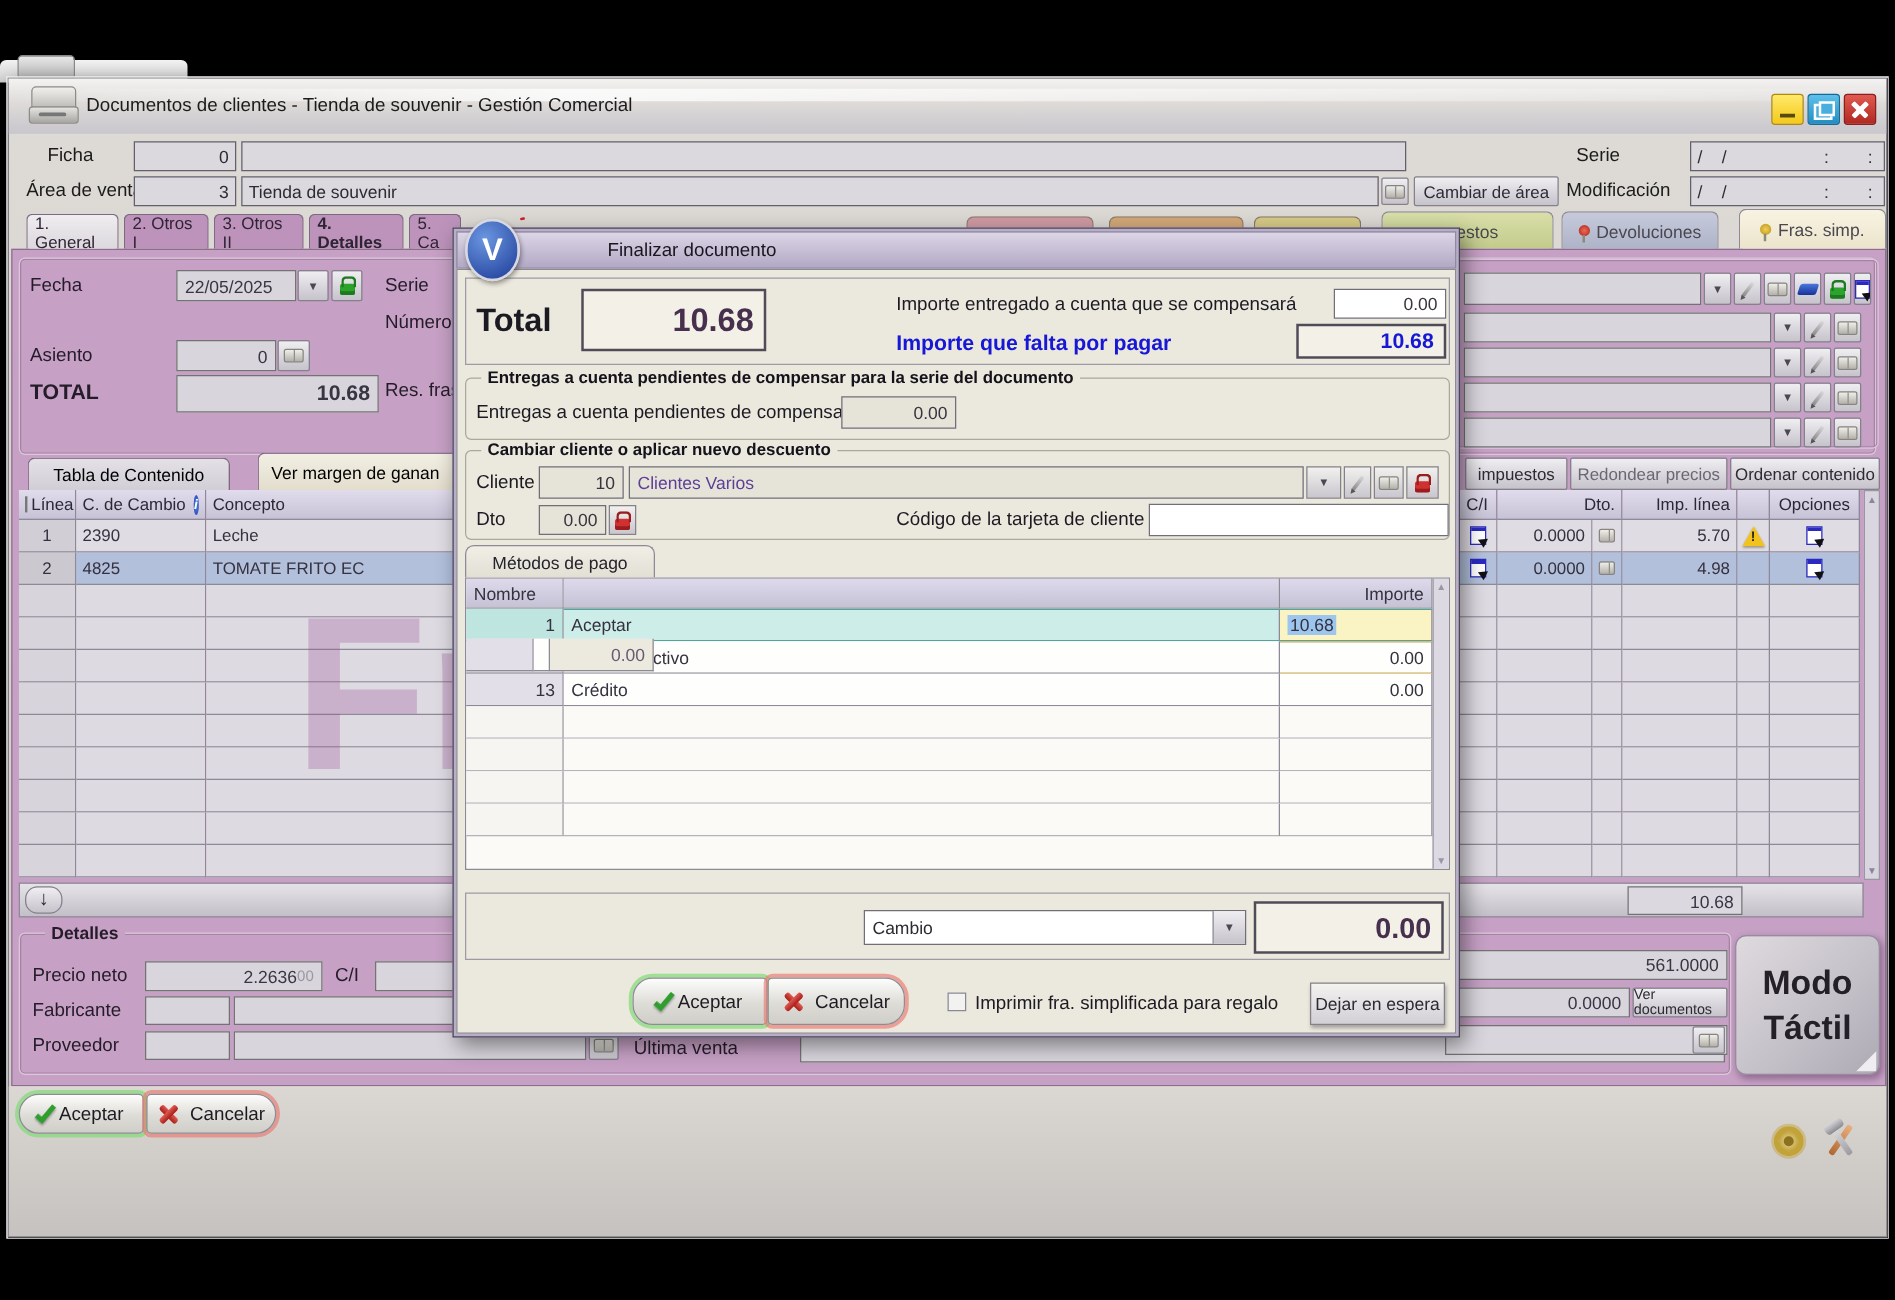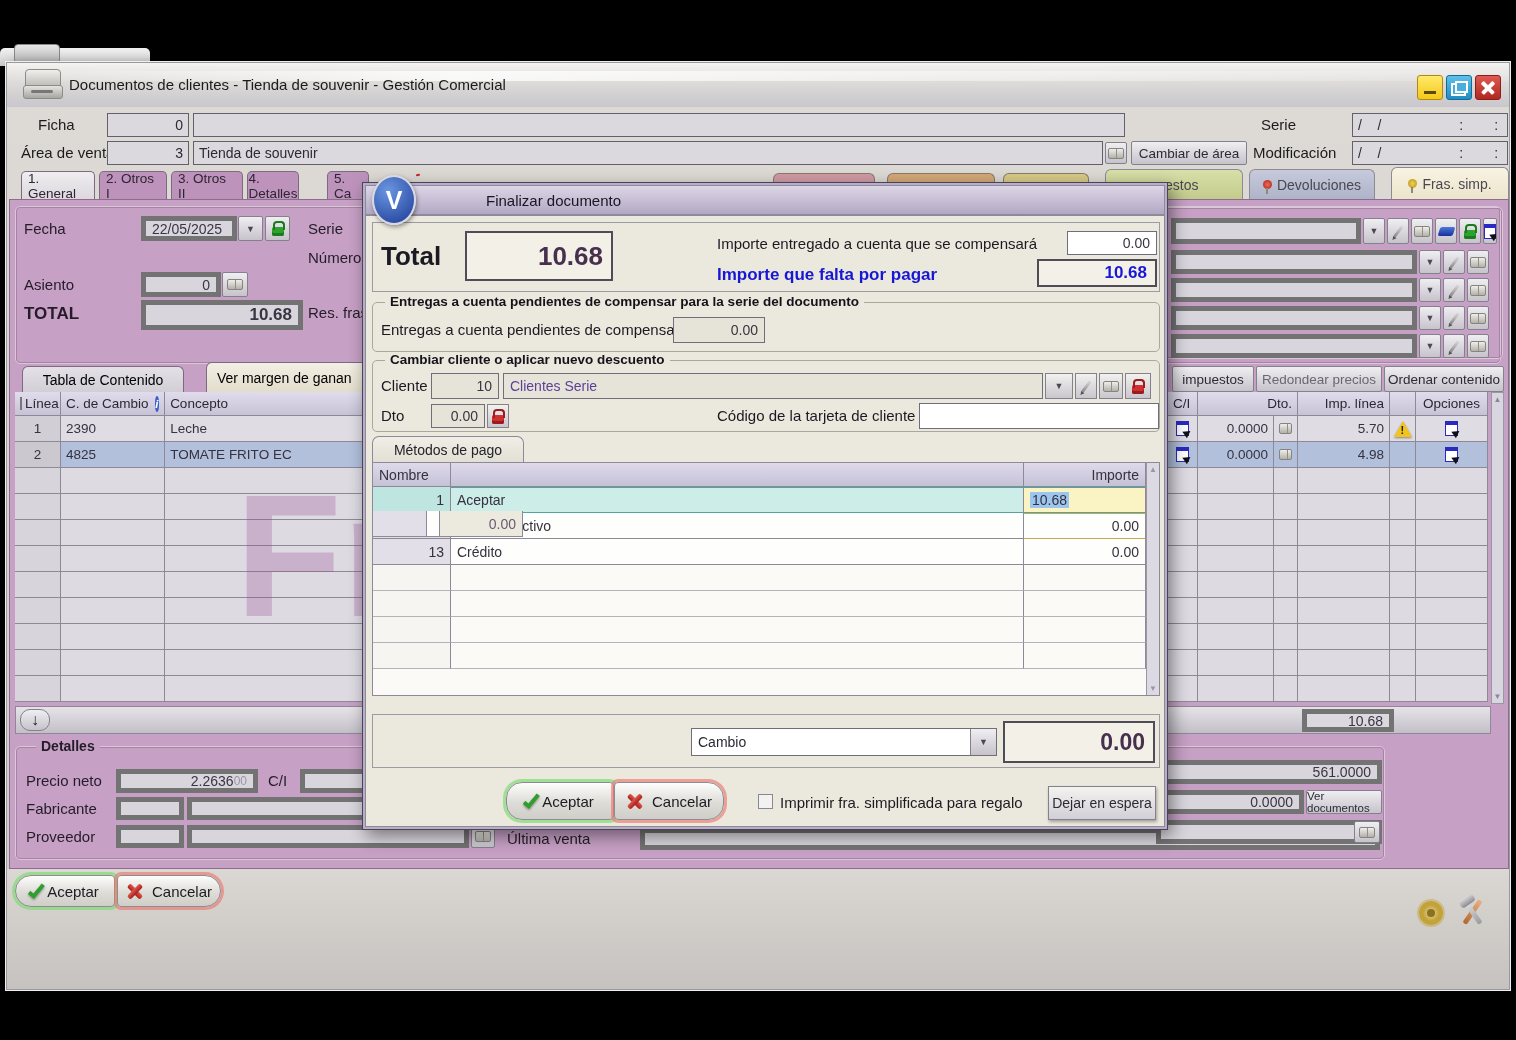--- a/index.html
+++ b/index.html
@@ -48,21 +48,21 @@
   .rtab { position:absolute; height:30px; top:106px; border:1px solid #8d8a95; border-bottom:none; border-radius:6px 6px 0 0;
     display:flex; align-items:center; justify-content:center; gap:5px; font-size:14px; color:#4a4750; padding:0 8px; }
   .pin { width:9px; height:9px; border-radius:50%; position:relative; }
   .pin::after { content:""; position:absolute; left:3px; top:8px; width:2px; height:6px; background:#8a8a7a; }
   .stub { position:absolute; top:110px; height:26px; border:1px solid #8a7a6a; border-bottom:none; border-radius:6px 6px 0 0; }
 
   
   .workarea { position:absolute; left:2px; top:136px; width:1500px; height:670px; background:#c6a0c5; border:1px solid #8d6d8c; overflow:hidden; }
   .grp { position:absolute; border:1px solid #dcc6da; border-radius:5px; box-shadow:inset 0 0 0 1px #a583a3; }
   .plbl { position:absolute; font-size:15px; color:#241c28; white-space:nowrap; }
-  .pfld { position:absolute; background:#d9d5dd; border:5px solid #737373; font-size:14px; color:#3a3542;
+  .pfld { position:absolute; background:#d9d5dd; border:1px solid #737373; font-size:14px; color:#3a3542;
     display:flex; align-items:center; padding:0 6px; overflow:hidden; }
   .pfld.r { justify-content:flex-end; }
   .watermark { position:absolute; font-size:175px; font-weight:bold; color:rgba(153,84,150,.30); z-index:5; pointer-events:none; }
 
   .ctab { position:absolute; border:1px solid #7c6a80; border-bottom:none; border-radius:6px 6px 0 0; display:flex; align-items:center; justify-content:center; font-size:14px; }
 
   
   .gcell { border-right:1px solid #8d8996; border-bottom:1px solid #8d8996; display:flex; align-items:center; padding:0 5px; font-size:13.5px; color:#35313e; overflow:hidden; white-space:nowrap; }
   .ghead { background:linear-gradient(#e0dcec,#c7c3d6); font-size:13.5px; color:#2b2835; }
   .grow { display:flex; }
@@ -192,21 +192,21 @@
   <div class="btn3d" style="left:1098px;top:79px;width:22px;height:22px;">
       <span class="book-ico"></span>
     </div>
   <div class="btn3d" style="left:1124px;top:78px;width:116px;height:24px;font-size:13.5px;">Cambiar de área</div>
   <div class="hlbl" style="left:1246px;top:81px;">Modificación</div>
   <div class="fld" style="left:1345px;top:78px;width:156px;height:24px;">/    /                    :        :</div>
 
   <div class="tab active" style="left:14px;width:74px;">1. General</div>
   <div class="tab" style="left:92px;width:68px;">2. Otros I</div>
   <div class="tab" style="left:164px;width:72px;">3. Otros II</div>
-  <div class="tab" style="left:240px;width:52px;">4. Detalles</div>
+  <div class="tab" style="left:240px;width:76px;font-weight:bold;">4. Detalles</div>
   <div class="tab" style="left:320px;width:42px;justify-content:flex-start;">5. Ca</div>
   <div class="stub" style="left:766px;width:102px;background:#cf9aa4;"></div>
   <div class="stub" style="left:880px;width:108px;background:#d2a878;"></div>
   <div class="stub" style="left:996px;width:86px;background:#d6ca86;"></div>
   <div class="rtab" style="left:1098px;width:138px;background:linear-gradient(#d9dfa8,#c2cb8c);">
     <span>puestos</span>
   </div>
   <div class="rtab" style="left:1242px;width:126px;background:linear-gradient(#c6cadb,#aeb3c9);">
     <span class="pin" style="background:radial-gradient(#f06a5a,#a82010);"></span>
     <span>Devoluciones</span>
@@ -531,20 +531,24 @@
     <div class="plbl" style="left:497px;top:630px;">Última venta</div>
     <div class="pfld" style="left:630px;top:628px;width:740px;height:22px;"></div>
     <div class="pfld r" style="left:1146px;top:560px;width:226px;height:24px;">561.0000</div>
     <div class="pfld r" style="left:1146px;top:590px;width:148px;height:24px;">0.0000</div>
     <div class="btn3d" style="left:1296px;top:590px;width:76px;height:24px;position:absolute;font-size:11.5px;">Ver documentos</div>
     <div class="pfld" style="left:1146px;top:620px;width:226px;height:24px;"></div>
     <div class="btn3d" style="left:1344px;top:621px;width:26px;height:22px;position:absolute;">
         <span class="book-ico"></span>
       </div>
 
+    <div class="modo" style="left:1378px;top:548px;width:116px;height:112px;">
+      <span>Modo</span>
+      <span>Táctil</span>
+    </div>
   </div>
 
   <div class="abs" style="left:0;top:806px;width:1502px;height:120px;background:linear-gradient(#dbd8d3,#c5c2bf);">
     <div class="pill green" style="left:8px;top:6px;width:100px;height:32px;">
       <span class="chk-ico"></span>
       <span>Aceptar</span>
     </div>
     <div class="pill red" style="left:110px;top:6px;width:104px;height:32px;">
       <span class="x-ico"></span>
       <span>Cancelar</span>
@@ -580,21 +584,21 @@
     <div class="dgrp" style="left:6px;top:86px;width:788px;height:50px;">
       <div class="gtitle">Entregas a cuenta pendientes de compensar para la serie del documento</div>
       <div class="dlbl" style="left:8px;top:18px;">Entregas a cuenta pendientes de compensar</div>
       <div class="dfld r" style="left:300px;top:14px;width:92px;height:26px;border-width:1.5px;">0.00</div>
     </div>
 
     <div class="dgrp" style="left:6px;top:144px;width:788px;height:72px;">
       <div class="gtitle">Cambiar cliente o aplicar nuevo descuento</div>
       <div class="dlbl" style="left:8px;top:16px;">Cliente</div>
       <div class="dfld r" style="left:58px;top:12px;width:68px;height:26px;border-width:1.5px;">10</div>
-      <div class="dfld" style="left:130px;top:12px;width:540px;height:26px;color:#5c3f98;">Clientes Serie</div>
+      <div class="dfld" style="left:130px;top:12px;width:540px;height:26px;color:#5c3f98;">Clientes Varios</div>
       <div class="dbtn" style="left:672px;top:12px;width:28px;height:26px;">
           <span class="arrow-glyph">▼</span>
         </div>
       <div class="dbtn" style="left:702px;top:12px;width:22px;height:26px;">
           <span class="pencil-ico"></span>
         </div>
       <div class="dbtn" style="left:726px;top:12px;width:24px;height:26px;">
           <span class="book-ico"></span>
         </div>
       <div class="dbtn" style="left:752px;top:12px;width:26px;height:26px;">

